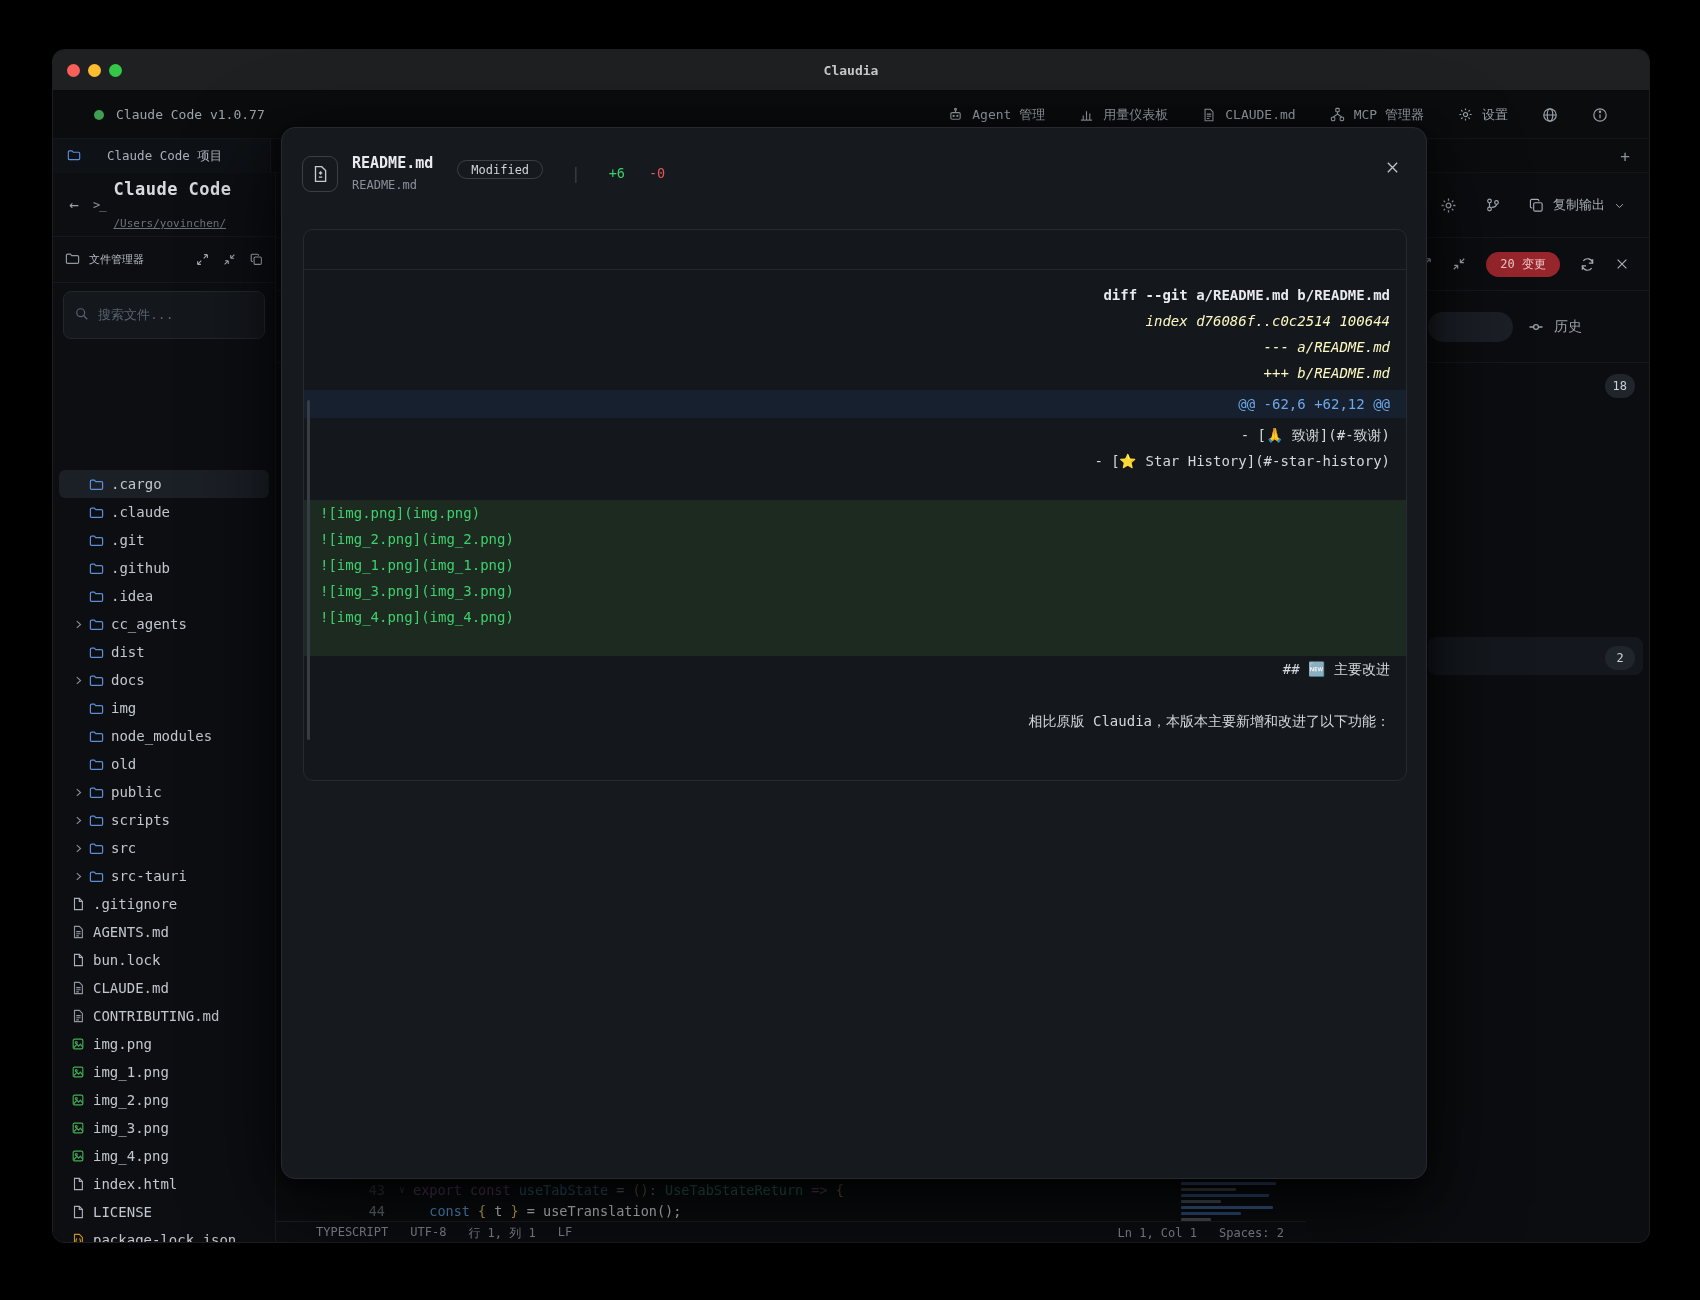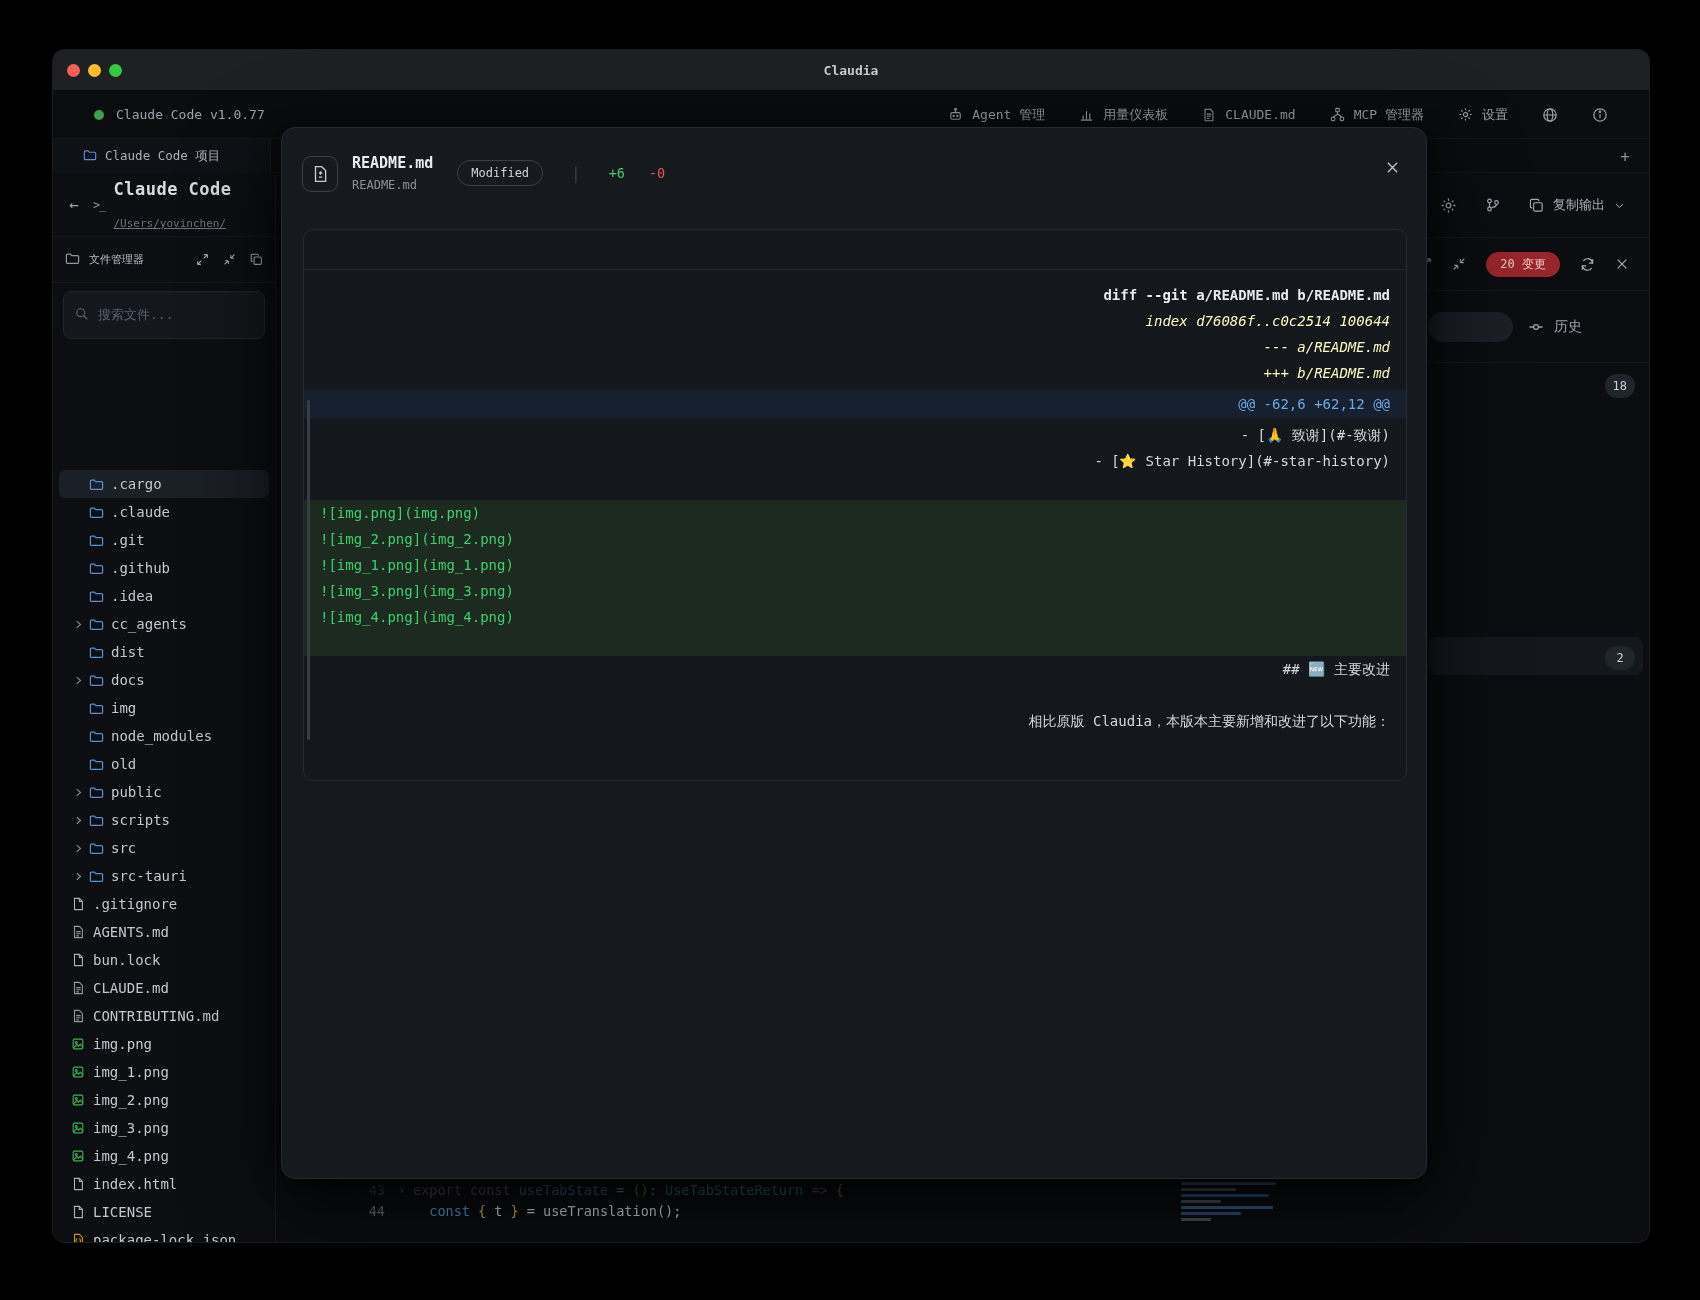--- a/index.html
+++ b/index.html
@@ -25,21 +25,21 @@
   .ver { display:flex; align-items:center; gap:12px; color:#9ca3ab; font-size:13px; }
   .dot-green { width:10px; height:10px; border-radius:50%; background:#3e9e52; }
   .nav { margin-left:auto; display:flex; align-items:center; gap:34px; }
   .nav-item { display:flex; align-items:center; gap:9px; color:#9aa1a9; font-size:13px; cursor:default; }
   .nav-item svg, .icon-btn svg { display:block; }
 
   
   .tabbar { position:absolute; left:0; top:89px; right:0; height:34px; background:#0a0c0e;
             border-bottom:1px solid #131519; }
   .tab { position:absolute; left:0; top:0; width:218px; height:34px; background:#0e1115;
-         border-right:1px solid #16181c; display:flex; align-items:center; gap:8px; padding:0 30px;
+         border-right:1px solid #16181c; display:flex; align-items:center; gap:26px; padding:0 14px;
          color:#aab0b8; font-size:12.5px; }
   .newtab { position:absolute; right:14px; top:7px; width:20px; height:20px; color:#8b929b; font-size:16px;
             display:flex; align-items:center; justify-content:center; }
 
   
   .sidebar { position:absolute; left:0; top:123px; bottom:0; width:223px; background:#0c0e12;
              border-right:1px solid #181b20; }
   .project-head { height:64px; border-bottom:1px solid #15181c; display:flex; align-items:center; padding:0 10px; gap:8px; }
   .back-arrow { color:#9aa1a9; font-size:16px; width:22px; text-align:center; }
   .prompt-ic { color:#8b929b; font-size:12px; letter-spacing:-1px; }
@@ -95,21 +95,21 @@
   .status-group { display:flex; gap:22px; }
 
   
   .modal { position:absolute; left:281px; top:127px; width:1146px; height:1052px; background:#16191e;
            border:1px solid #26292f; border-radius:14px; box-shadow:0 30px 90px rgba(0,0,0,.75), 0 6px 24px rgba(0,0,0,.6); }
   .m-head { position:relative; height:101px; padding:26px 28px 0 20px; display:flex; align-items:flex-start; gap:14px; }
   .m-fileicon { width:36px; height:36px; border:1px solid #3a3f48; border-radius:9px; display:flex;
                 align-items:center; justify-content:center; color:#c6cbd2; margin-top:2px; }
   .m-titles .t { color:#e8eaed; font-weight:bold; font-size:15px; }
   .m-titles .s { color:#8a9099; font-size:12px; margin-top:6px; }
-  .m-badge { border:1px solid #3a3f49; border-radius:14px; color:#d0d4d9; font-size:12px; height:26px;
+  .m-badge { border:1px solid #3a3f49; border-radius:14px; color:#d0d4d9; font-size:12px; height:19px;
              padding:0 13px; display:flex; align-items:center; margin:6px 0 0 10px; }
   .m-sep { color:#3a3f48; margin:10px 0 0 14px; }
   .m-adds { color:#3fcf6d; font-size:13.5px; margin:11px 0 0 14px; }
   .m-dels { color:#e05858; font-size:13.5px; margin:11px 0 0 10px; }
   .m-close { position:absolute; right:26px; top:32px; color:#c0c4c9; font-size:16px; }
 
   .diff-card { position:absolute; left:21px; top:101px; width:1104px; height:552px; background:#14171c;
                border:1px solid #262a31; border-radius:10px; overflow:hidden; }
   .dc-strip { height:40px; border-bottom:1px solid #23272e; }
   .dc-body { position:relative; padding:12px 16px 0 16px; font-size:14px; line-height:26px; color:#d4d8dd; }
@@ -629,20 +629,32 @@
     <div class="minimap" id="minimap">
         <div class="mm-bar" style="width: 70px; background: rgb(46, 79, 122);"></div>
         <div class="mm-bar" style="width: 95px; background: rgb(58, 90, 140);"></div>
         <div class="mm-bar" style="width: 55px; background: rgb(74, 80, 88);"></div>
         <div class="mm-bar" style="width: 88px; background: rgb(46, 79, 122);"></div>
         <div class="mm-bar" style="width: 40px; background: rgb(74, 80, 88);"></div>
         <div class="mm-bar" style="width: 92px; background: rgb(58, 90, 140);"></div>
         <div class="mm-bar" style="width: 60px; background: rgb(46, 79, 122);"></div>
         <div class="mm-bar" style="width: 30px; background: rgb(74, 80, 88);"></div>
       </div>
+    <div class="statusbar">
+      <span class="status-group" id="status-left">
+          <span>TYPESCRIPT</span>
+          <span>UTF-8</span>
+          <span>行 1, 列 1</span>
+          <span>LF</span>
+        </span>
+      <span class="status-group" id="status-right">
+          <span>Ln 1, Col 1</span>
+          <span>Spaces: 2</span>
+        </span>
+    </div>
   </div>
 
   <div class="modal">
     <div class="m-head">
       <div class="m-fileicon">
         <svg width="18" height="18" viewBox="0 0 16 16" fill="none" stroke="currentColor" stroke-width="1.2">
             <path d="M4 1.5h5.5L13 5v9.5H4z"></path>
             <path d="M8.5 5.6v3M7 7.1h3M7 10.8h3"></path>
           </svg>
       </div>

